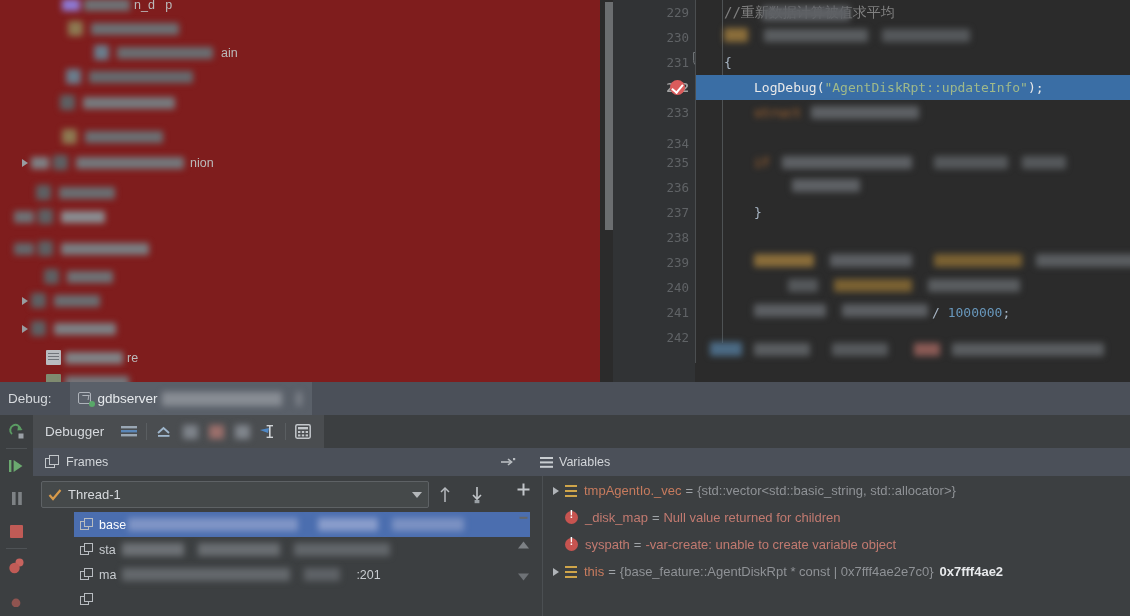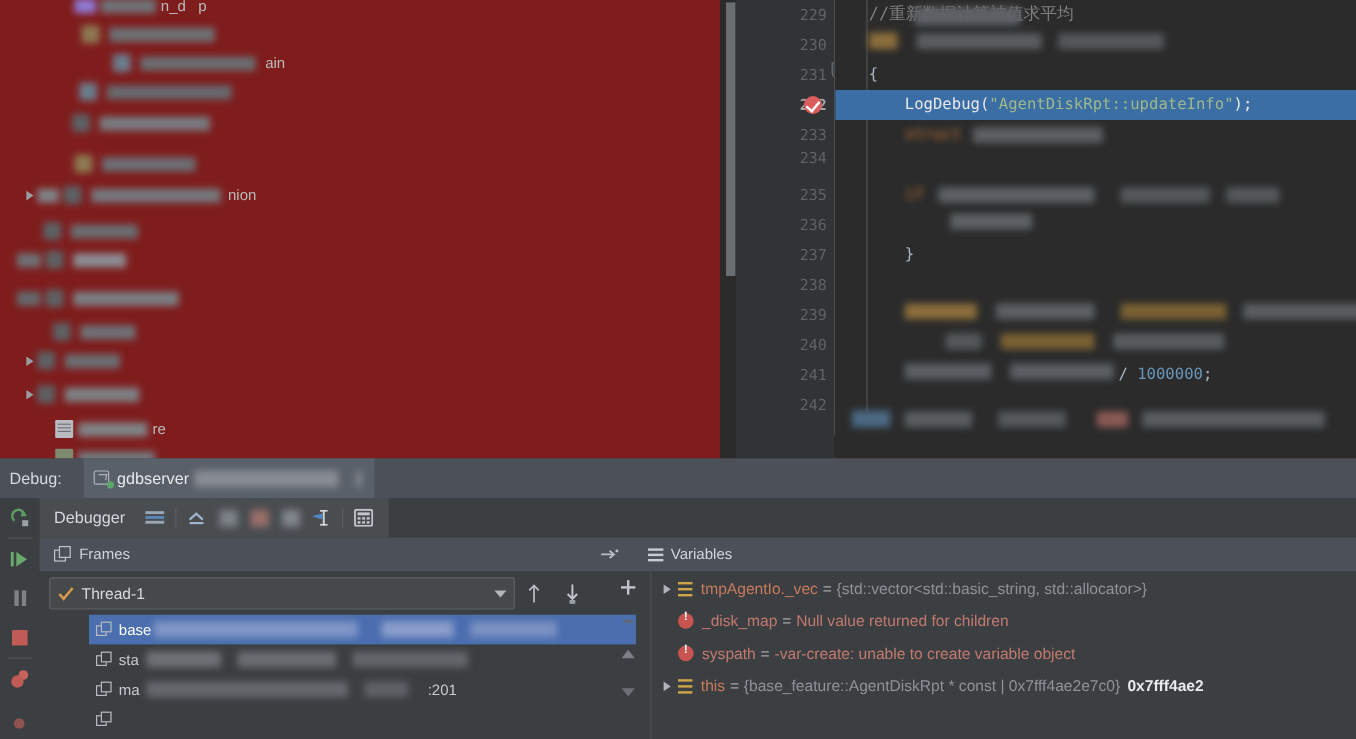--- a/index.html
+++ b/index.html
@@ -283,21 +283,21 @@
       <div class="editor-scroll-track">
         <div class="editor-scroll-thumb"></div>
       </div>
 
       <div class="gutter">
         <div class="ln" style="top:0px;">229</div>
         <div class="ln" style="top:25px;margin-left:20px;">230</div>
         <div class="ln" style="top:50px;">231</div>
         <div class="ln current" style="top:75px;">232</div>
         <div class="ln" style="top:100px;">233</div>
-        <div class="ln" style="top:119px;padding-left:47px;">234</div>
+        <div class="ln" style="top:131px;padding-left:47px;">234</div>
         <div class="ln" style="top:150px;">235</div>
         <div class="ln" style="top:175px;">236</div>
         <div class="ln" style="top:200px;">237</div>
         <div class="ln" style="top:225px;">238</div>
         <div class="ln" style="top:250px;">239</div>
         <div class="ln" style="top:275px;">240</div>
         <div class="ln" style="top:300px;">241</div>
         <div class="ln" style="top:325px;">242</div>
 
         <div class="bp" style="top:80px;"></div>

